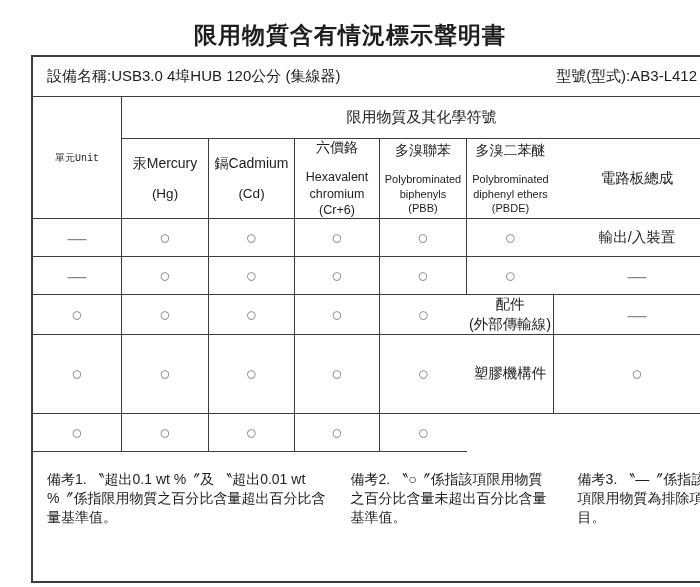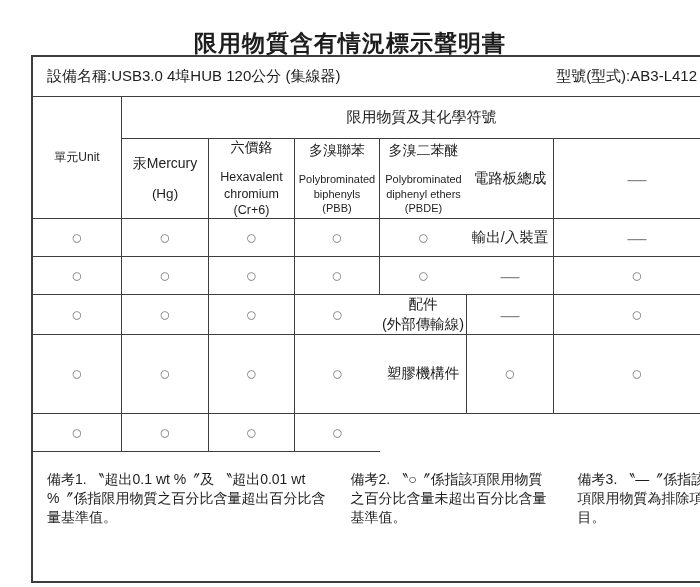--- a/index.html
+++ b/index.html
@@ -7,21 +7,21 @@
     padding: 0;
     width: 700px;
     height: 587px;
     background: #ffffff;
     font-family: "Liberation Sans", "DejaVu Sans", sans-serif;
     color: #1d1d1d;
     position: relative;
   }
   .title {
     text-align: center;
-    padding-top: 28px;
+    padding-top: 20px;
     font-size: 23px;
     font-weight: 700;
     letter-spacing: 1px;
   }
   .doc-table {
     position: absolute;
     left: 31px;
     top: 55px;
     width: 692px;
     height: 528px;
@@ -45,21 +45,22 @@
   .device-row {
     grid-column: 1 / -1;
     border-right: none;
     justify-content: space-between;
     padding: 0 24px 0 14px;
     font-size: 15px;
   }
   .units-head {
     grid-row: 2 / 4;
     grid-column: 1;
-    font-size: 12px;
+    font-size: 10px;
+    font-family: Liberation Mono, monospace;
   }
   .subs-head {
     grid-row: 2;
     grid-column: 2 / -1;
     border-right: none;
     font-size: 15px;
   }
   .sub-head {
     grid-row: 3;
     flex-direction: column;
@@ -107,20 +108,24 @@
     <span>型號(型式):AB3-L412</span>
   </div>
 
   <div class="cell units-head">單元Unit</div>
 
   <div class="cell subs-head">限用物質及其化學符號</div>
 
   <div class="cell sub-head">
     <div class="cn">汞Mercury</div>
     <div class="sub sym">(Hg)</div>
+  </div>
+  <div class="cell sub-head">
+    <div class="cn">鎘Cadmium</div>
+    <div class="sub sym">(Cd)</div>
   </div>
   <div class="cell sub-head">
     <div class="cn">六價鉻</div>
     <div class="sub">Hexavalent
 chromium
 (Cr+6)</div>
   </div>
   <div class="cell sub-head">
     <div class="cn">多溴聯苯</div>
     <div class="sub narrow">Polybrominated

